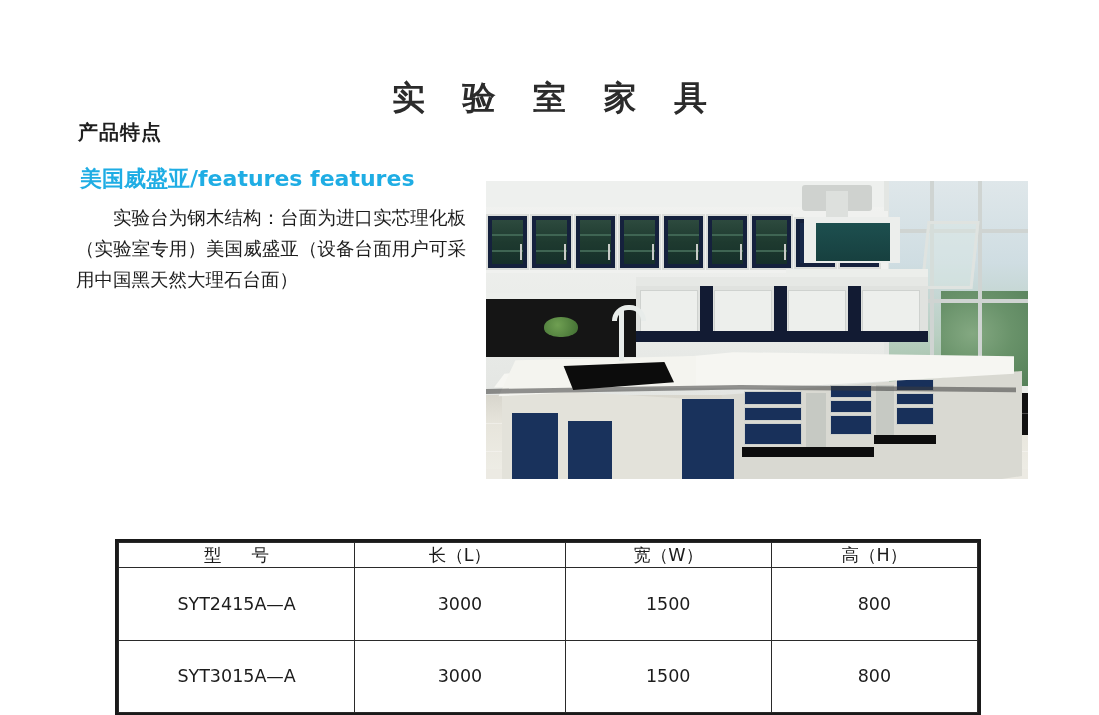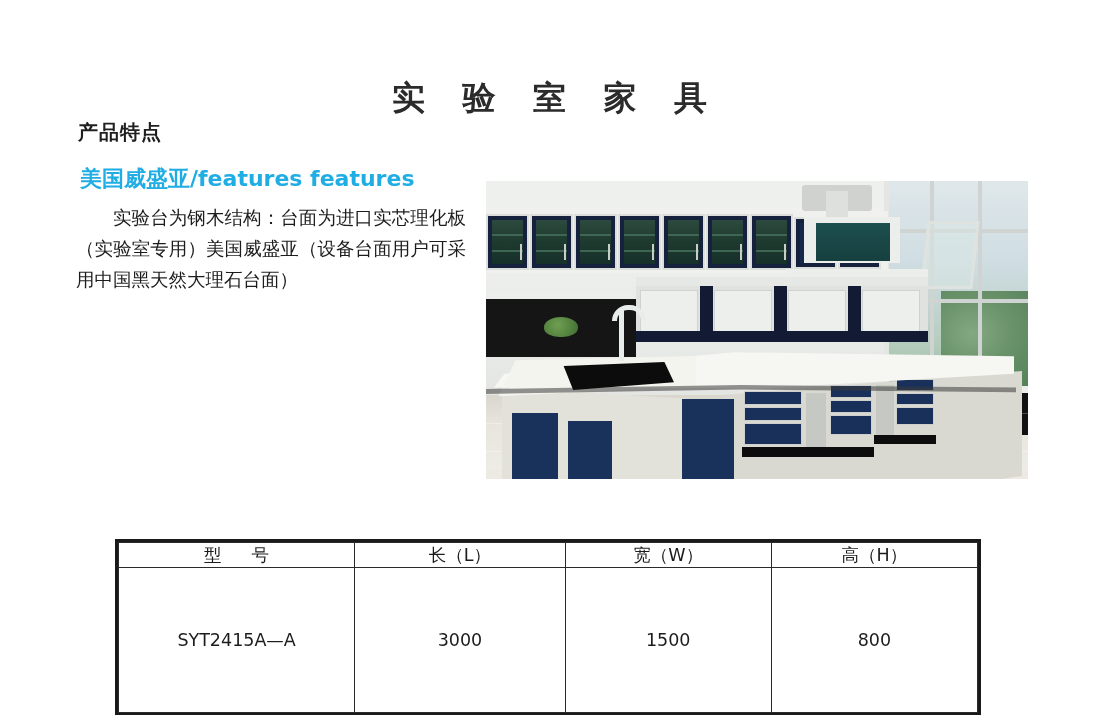--- a/index.html
+++ b/index.html
@@ -312,17 +312,23 @@
           <th>高（H）</th>
         </tr>
       </thead>
       <tbody>
         <tr>
           <td>SYT2415A—A</td>
           <td>3000</td>
           <td>1500</td>
           <td>800</td>
         </tr>
+        <tr>
+          <td>SYT3015A—A</td>
+          <td>3000</td>
+          <td>1500</td>
+          <td>800</td>
+        </tr>
       </tbody>
     </table>
   </div>
 
 </div>
 
 </body></html>

